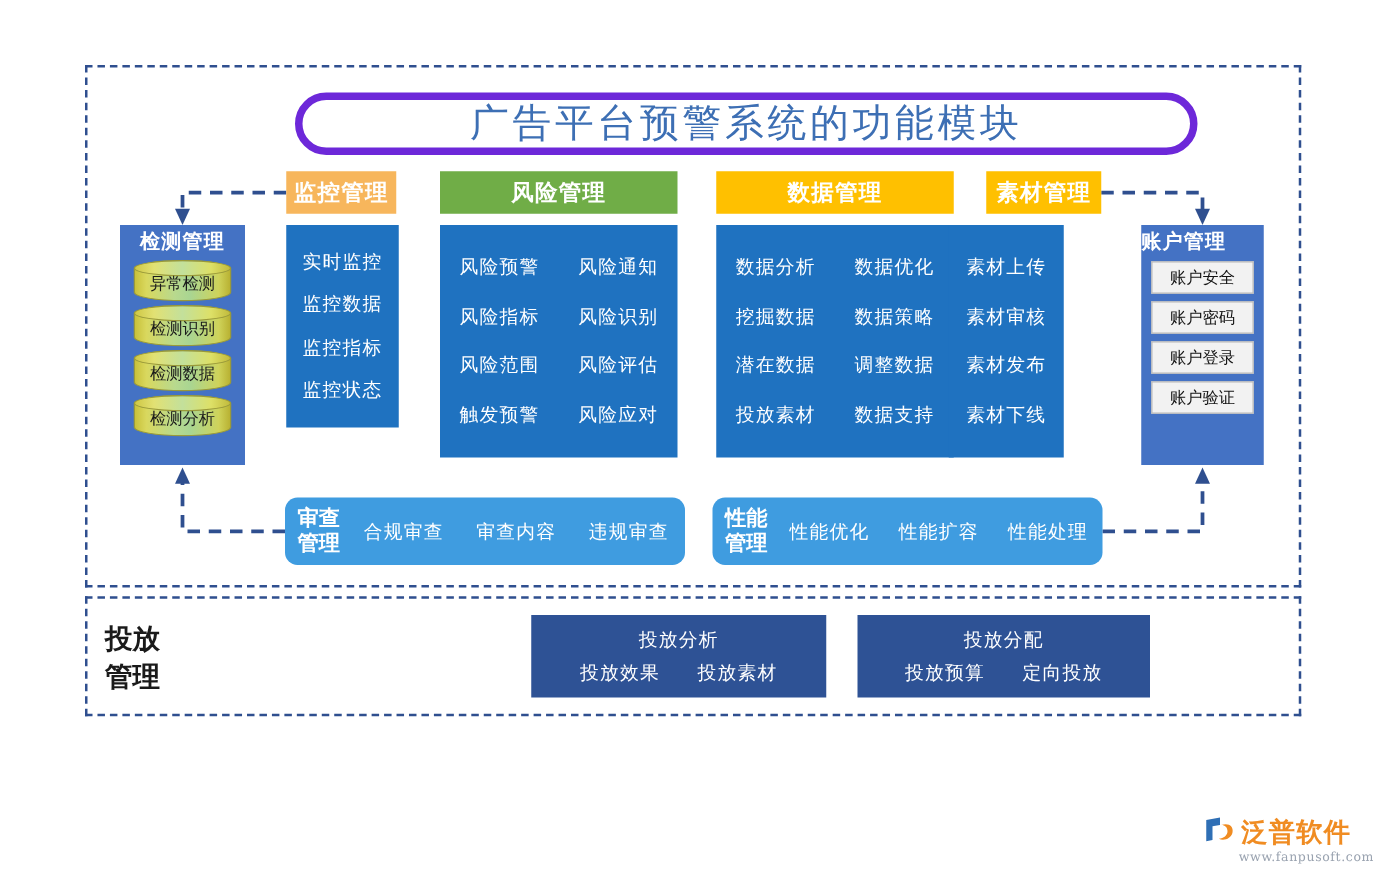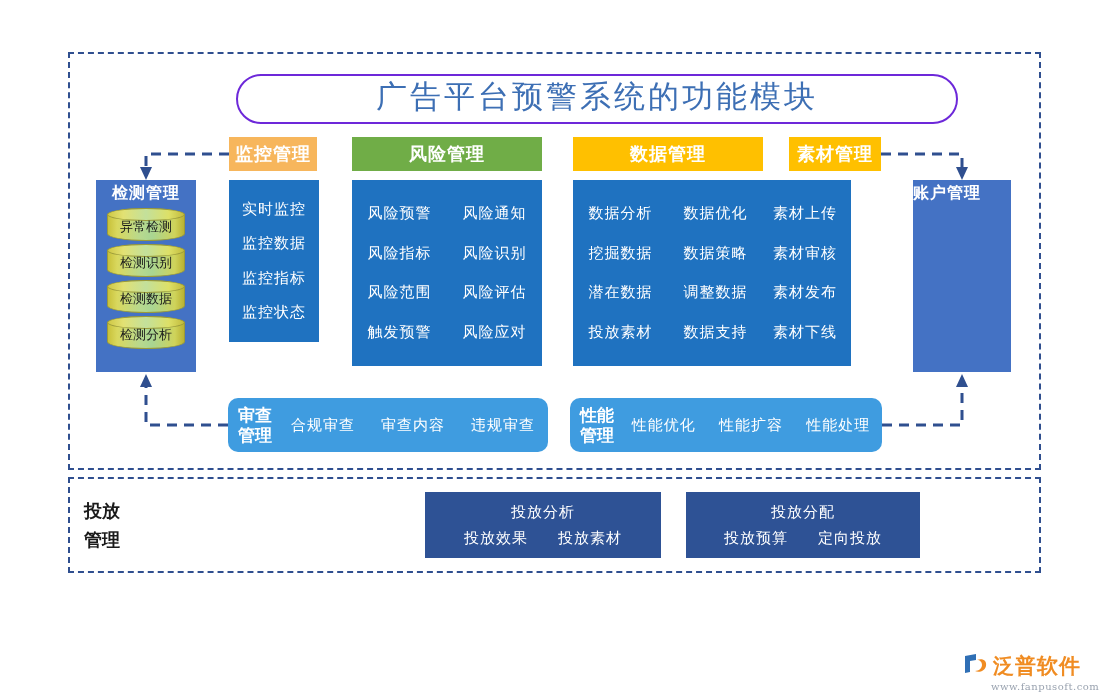--- a/index.html
+++ b/index.html
@@ -34,25 +34,25 @@
   .frame-lower {
     left: 68px; top: 477px;
     width: 973px; height: 96px;
     border: 2px dashed #2f4f8f;
   }
 
   
   .title-box {
     left: 236px; top: 74px;
     width: 722px; height: 50px;
-    border: 2px solid #6d28d9;
+    border: 6px solid #6d28d9;
     border-radius: 26px;
     background: #ffffff;
     display: flex;
-    align-items: flex-start;
+    align-items: center;
     justify-content: center;
   }
   .title-text {
     font-size: 31px;
     letter-spacing: 3px;
     color: #3d6fb4;
     font-family: "DejaVu Serif", "Liberation Serif", serif;
     font-weight: normal;
     white-space: nowrap;
   }
@@ -237,27 +237,27 @@
     font-size: 15px;
     letter-spacing: 1px;
     white-space: nowrap;
   }
 
   
   .deliver-label {
     left: 84px; top: 496px;
     width: 70px; height: 60px;
     color: #1a1a1a;
-    font-size: 18px;
+    font-size: 22px;
     font-weight: bold;
     line-height: 29px;
     font-family: Liberation Serif, serif;
     display: flex;
     flex-direction: column;
-    justify-content: center;
+    justify-content: space-between;
     white-space: nowrap;
   }
   .deliver-card {
     top: 492px;
     height: 66px;
     background: #2e5295;
     color: #ffffff;
     display: flex;
     flex-direction: column;
     justify-content: center;
@@ -433,20 +433,26 @@
           <span class="panel-cell">素材发布</span>
         </div>
       <div class="panel-row">
           <span class="panel-cell">素材下线</span>
         </div>
     </div>
   </div>
 
   <div class="abs box-account">
     <div class="box-account-title">账户管理</div>
+    <div class="acct-stack">
+      <div class="acct-item">账户安全</div>
+      <div class="acct-item">账户密码</div>
+      <div class="acct-item">账户登录</div>
+      <div class="acct-item">账户验证</div>
+    </div>
   </div>
 
   <div class="abs bar bar-review">
     <div class="bar-title">
       <div>审查</div>
       <div>管理</div>
     </div>
     <div class="bar-items">
       <span class="bar-item">合规审查</span>
       <span class="bar-item">审查内容</span>

